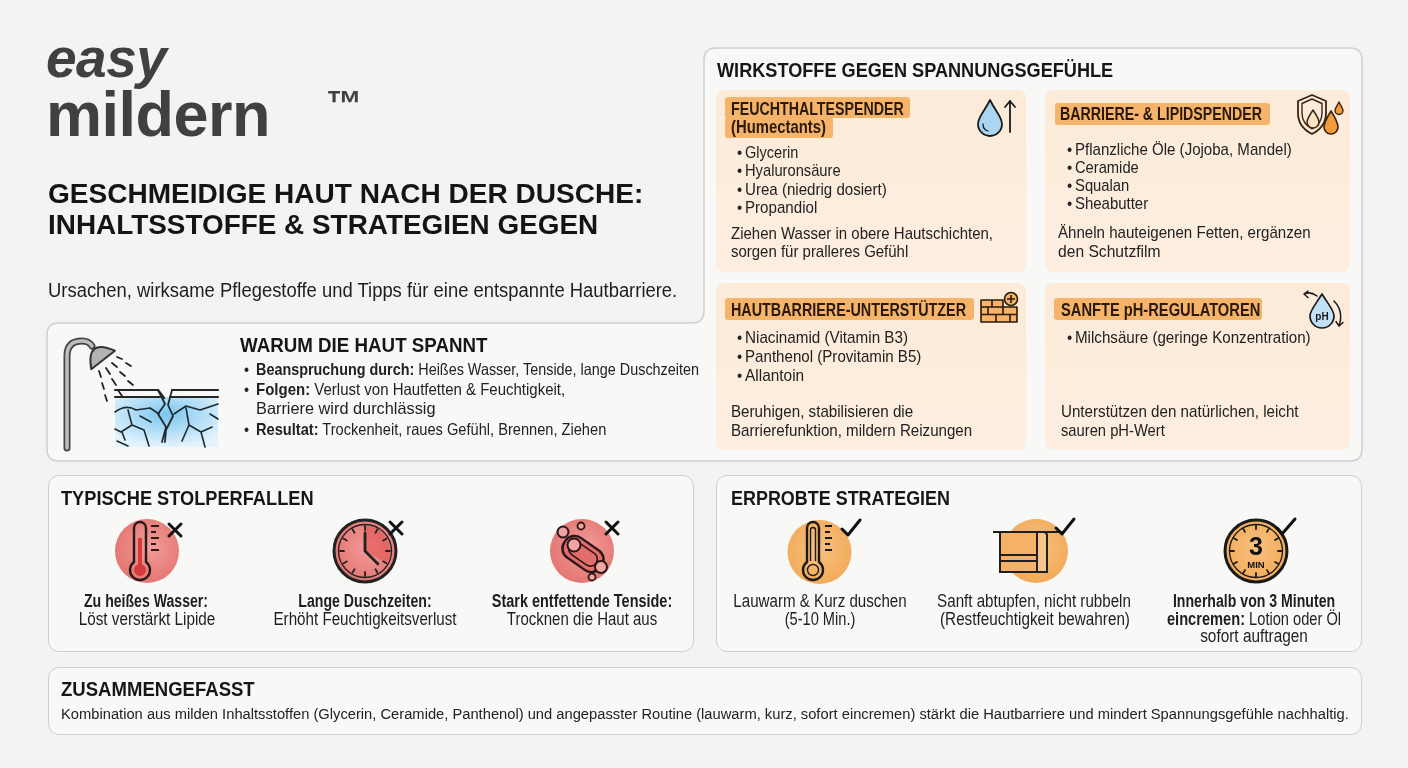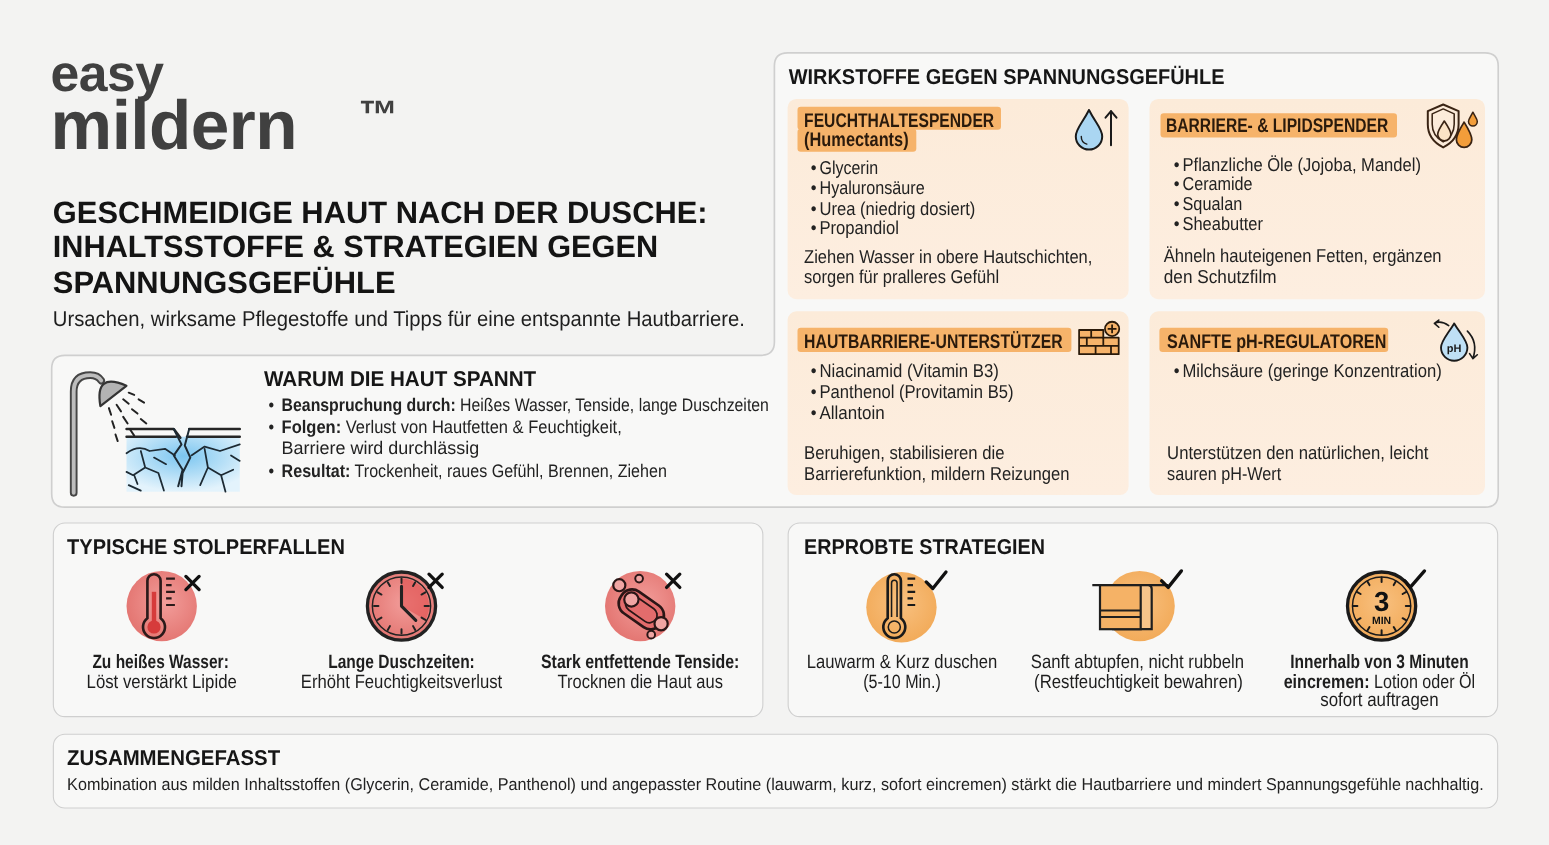--- a/index.html
+++ b/index.html
@@ -45,27 +45,26 @@
   <div class="card" style="left:1045px;top:90px;width:305px;height:182px;"></div>
   <div class="card" style="left:716px;top:283px;width:310px;height:167px;"></div>
   <div class="card" style="left:1045px;top:283px;width:305px;height:167px;"></div>
 
   <div class="badge" style="left:725px;top:97px;width:185px;height:21px;"></div>
   <div class="badge" style="left:725px;top:117px;width:108px;height:21px;"></div>
   <div class="badge" style="left:1055px;top:103px;width:215px;height:22px;"></div>
   <div class="badge" style="left:725px;top:298px;width:249px;height:22px;"></div>
   <div class="badge" style="left:1054px;top:298px;width:208px;height:22px;"></div>
 
-  <div class="logo" style="left:46px;top:43px;font-size:47px;">easy</div>
+  <div class="logo" style="left:46px;top:31px;font-size:55px;font-style:italic;">easy</div>
   <div class="logo" style="left:46px;top:83px;font-size:63px;">mildern</div>
   <div class="logo" style="left:326px;top:86px;font-size:36px;letter-spacing:0;">™</div>
 
   <div class="t title" style="left: 48px; top: 180px; --sx: 1.0017;">GESCHMEIDIGE HAUT NACH DER DUSCHE:</div>
   <div class="t title" style="left: 48px; top: 211px; --sx: 0.9964;">INHALTSSTOFFE &amp; STRATEGIEN GEGEN</div>
-  <div class="t title" style="left: 48px; top: 243px; --sx: 1.0032;">SPANNUNGSGEFÜHLE</div>
   <div class="t subtitle" style="left: 48px; top: 280.5px; --sx: 0.9444;">Ursachen, wirksame Pflegestoffe und Tipps für eine entspannte Hautbarriere.</div>
 
   <div class="t h" style="left: 240px; top: 335.5px; --sx: 0.9611;">WARUM DIE HAUT SPANNT</div>
 
   <div class="t why-line" style="left:244px;top:361px;">•</div>
   <div class="t why-line" style="left: 256px; top: 361px; --sx: 0.8720;">
     <span class="b">Beanspruchung durch:</span><span> Heißes Wasser, Tenside, lange Duschzeiten</span>
   </div>
   <div class="t why-line" style="left:244px;top:381px;">•</div>
   <div class="t why-line" style="left: 256px; top: 381px; --sx: 0.9088;">

